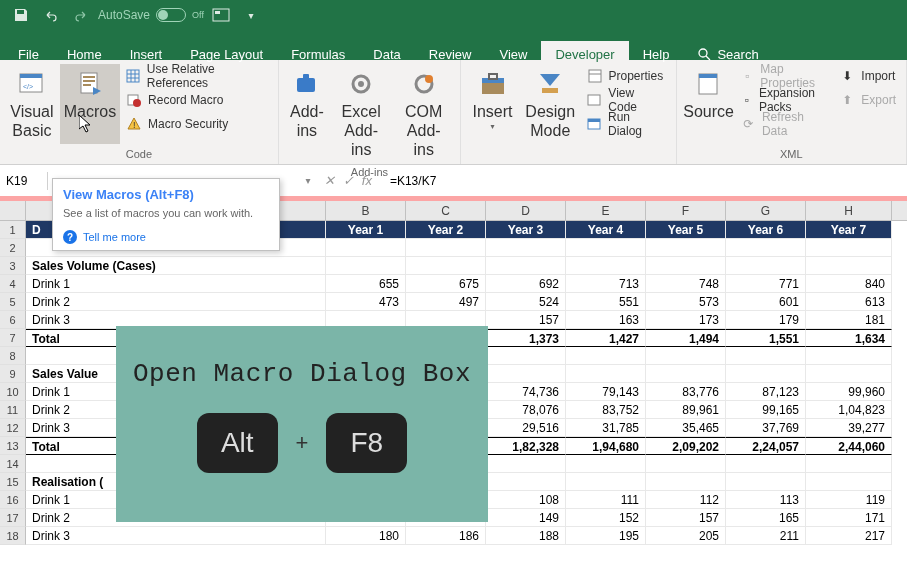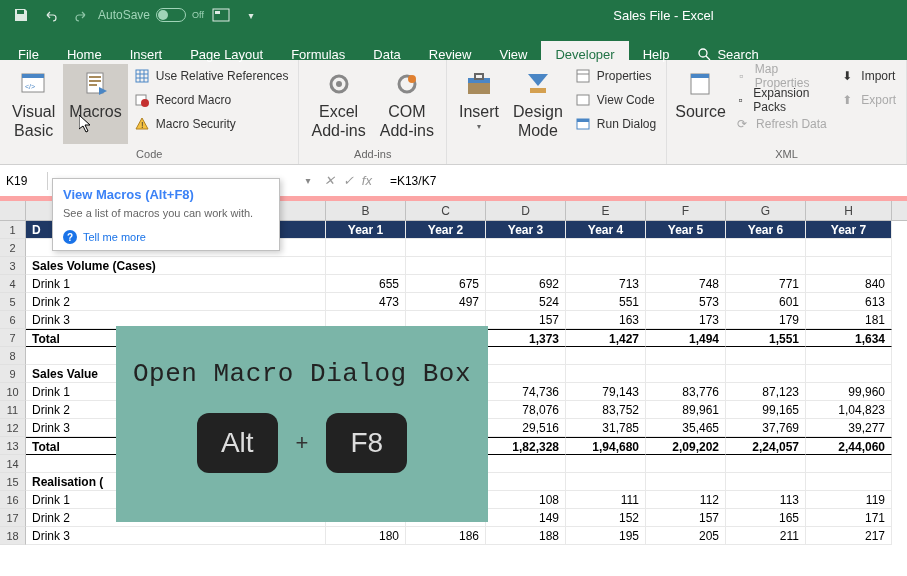--- a/index.html
+++ b/index.html
@@ -99,21 +99,20 @@
       <span style="font-size:9px;">Off</span>
     </div>
     <div class="qat-btn">
         <svg width="18" height="14" viewBox="0 0 18 14">
           <rect x="1" y="1" width="16" height="12" fill="none" stroke="#fff"></rect>
           <rect x="3" y="3" width="5" height="3" fill="#fff"></rect>
         </svg>
       </div>
     <div class="qat-btn" style="font-size:10px;color:#fff;">▾</div>
   </div>
-  <div class="title-center"><span>Sales File  -  Excel</span></div>
 </div>
 
 <div class="menubar">
   <div id="tabs-container" style="display: flex;">
       <div class="menu-item">File</div>
       <div class="menu-item">Home</div>
       <div class="menu-item">Insert</div>
       <div class="menu-item">Page Layout</div>
       <div class="menu-item">Formulas</div>
       <div class="menu-item">Data</div>
@@ -189,20 +188,30 @@
             </div>
           <span>Macro Security</span>
         </div>
       </div>
     </div>
     <div class="ribbon-label">Code</div>
   </div>
 
   <div class="ribbon-group">
     <div class="ribbon-group-content">
+      <div class="big-btn">
+        <div class="big-btn-icon">
+            <svg width="28" height="28" viewBox="0 0 28 28">
+              <rect x="4" y="8" width="18" height="14" rx="2" fill="#3a7bc8"></rect>
+              <rect x="10" y="4" width="6" height="6" rx="1" fill="#3a7bc8"></rect>
+            </svg>
+          </div>
+        <div class="big-btn-label" style="white-space:pre-line;">Add-
+ins</div>
+      </div>
       <div class="big-btn">
         <div class="big-btn-icon">
             <svg width="26" height="26" viewBox="0 0 26 26">
               <circle cx="13" cy="13" r="8" fill="none" stroke="#888" stroke-width="3"></circle>
               <circle cx="13" cy="13" r="3" fill="#888"></circle>
             </svg>
           </div>
         <div class="big-btn-label" style="white-space:pre-line;">Excel
 Add-ins</div>
       </div>

